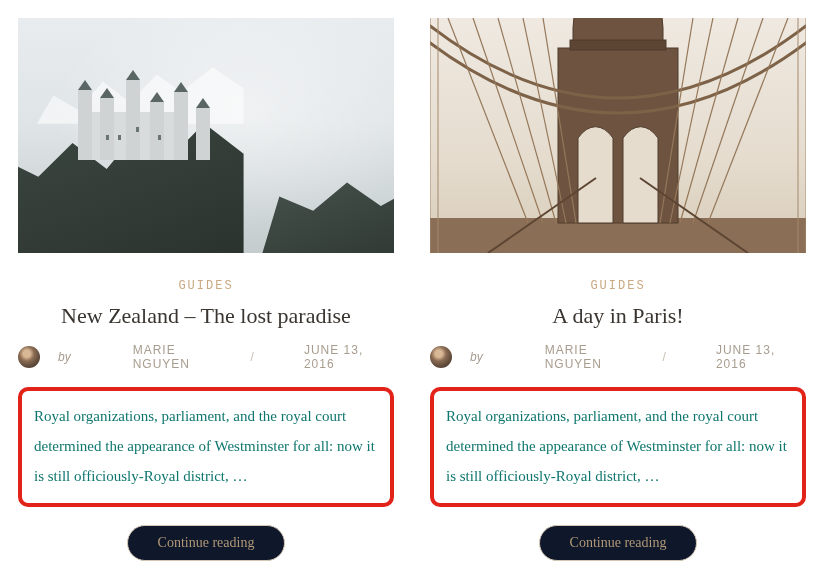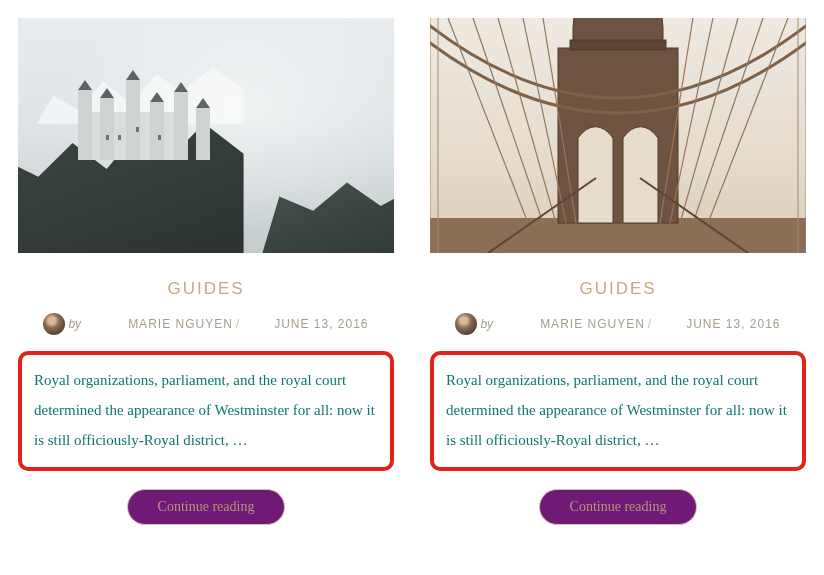--- a/index.html
+++ b/index.html
@@ -21,39 +21,39 @@
   }
   .thumb {
     width: 100%;
     height: 235px;
     background: #ccc;
     position: relative;
     overflow: hidden;
   }
   .category {
     text-align: center;
-    font-size: 17px;
+    font-size: 12px;
     letter-spacing: 2px;
     text-transform: uppercase;
     color: #c9a882;
     margin-top: 26px;
-    font-family: Liberation Sans, sans-serif;
+    font-family: Liberation Mono, monospace;
   }
   .title {
     text-align: center;
     font-size: 22px;
     color: #3a3530;
     margin-top: 10px;
     font-weight: normal;
   }
   .meta {
     display: flex;
     align-items: center;
     justify-content: center;
-    gap: 3px;
+    gap: 18px;
     margin-top: 14px;
     font-size: 12px;
     color: #a89c8e;
     font-family: Arial, sans-serif;
   }
   .avatar {
     width: 22px;
     height: 22px;
     border-radius: 50%;
     background: radial-gradient(circle at 40% 35%, #d9b896 18%, #8a6b52 38%, #5a4638 70%);
@@ -80,21 +80,21 @@
     margin-top: 18px;
   }
   .more {
     display: inline-block;
     padding: 9px 30px;
     border: 1px solid #d6c7b4;
     border-radius: 22px;
     color: #b09878;
     font-size: 14px;
     font-family: Georgia, serif;
-    background: #701a75;
+    background: #0f172a;
     cursor: pointer;
   }
 
   
   .castle {
     background: linear-gradient(#e8ecee 0%, #dfe4e6 45%, #c4ccce 100%);
   }
   .castle .mist { position:absolute; inset:0; background: radial-gradient(ellipse at 60% 40%, rgba(255,255,255,0.5), transparent 60%); }
   .mtn {
     position: absolute; bottom: 0; left: -10%; width: 70%; height: 65%;
@@ -145,20 +145,21 @@
         <div class="tw t4"></div>
           <div class="tw t5"></div>
           <div class="tw t6"></div>
         <div class="win" style="left:28px; bottom:20px;"></div>
         <div class="win" style="left:40px; bottom:20px;"></div>
         <div class="win" style="left:58px; bottom:28px;"></div>
         <div class="win" style="left:80px; bottom:20px;"></div>
       </div>
     </a>
     <a class="category">GUIDES</a>
+    <h2 class="title"><a>New Zealand – The lost paradise</a></h2>
     <div class="meta">
       <span class="avatar"></span>
       <span class="by">by</span>
       <a class="author">MARIE NGUYEN</a>
       <span class="sep">/</span>
       <a class="date">JUNE 13, 2016</a>
     </div>
     <div class="excerpt-box">
       <p class="excerpt">Royal organizations, parliament, and the royal court determined the appearance of Westminster for all: now it is still officiously-Royal district, …</p>
     </div>
@@ -210,20 +211,21 @@
         <line x1="190" y1="8" x2="190" y2="-12" stroke="#6e5440" stroke-width="2"></line>
         <rect x="190" y="-12" width="10" height="6" fill="#a33"></rect>
 
         <g stroke="#5d4533" stroke-width="2">
           <line x1="60" y1="235" x2="168" y2="160"></line>
           <line x1="320" y1="235" x2="212" y2="160"></line>
         </g>
       </svg>
     </a>
     <a class="category">GUIDES</a>
+    <h2 class="title"><a>A day in Paris!</a></h2>
     <div class="meta">
       <span class="avatar"></span>
       <span class="by">by</span>
       <a class="author">MARIE NGUYEN</a>
       <span class="sep">/</span>
       <a class="date">JUNE 13, 2016</a>
     </div>
     <div class="excerpt-box">
       <p class="excerpt">Royal organizations, parliament, and the royal court determined the appearance of Westminster for all: now it is still officiously-Royal district, …</p>
     </div>

